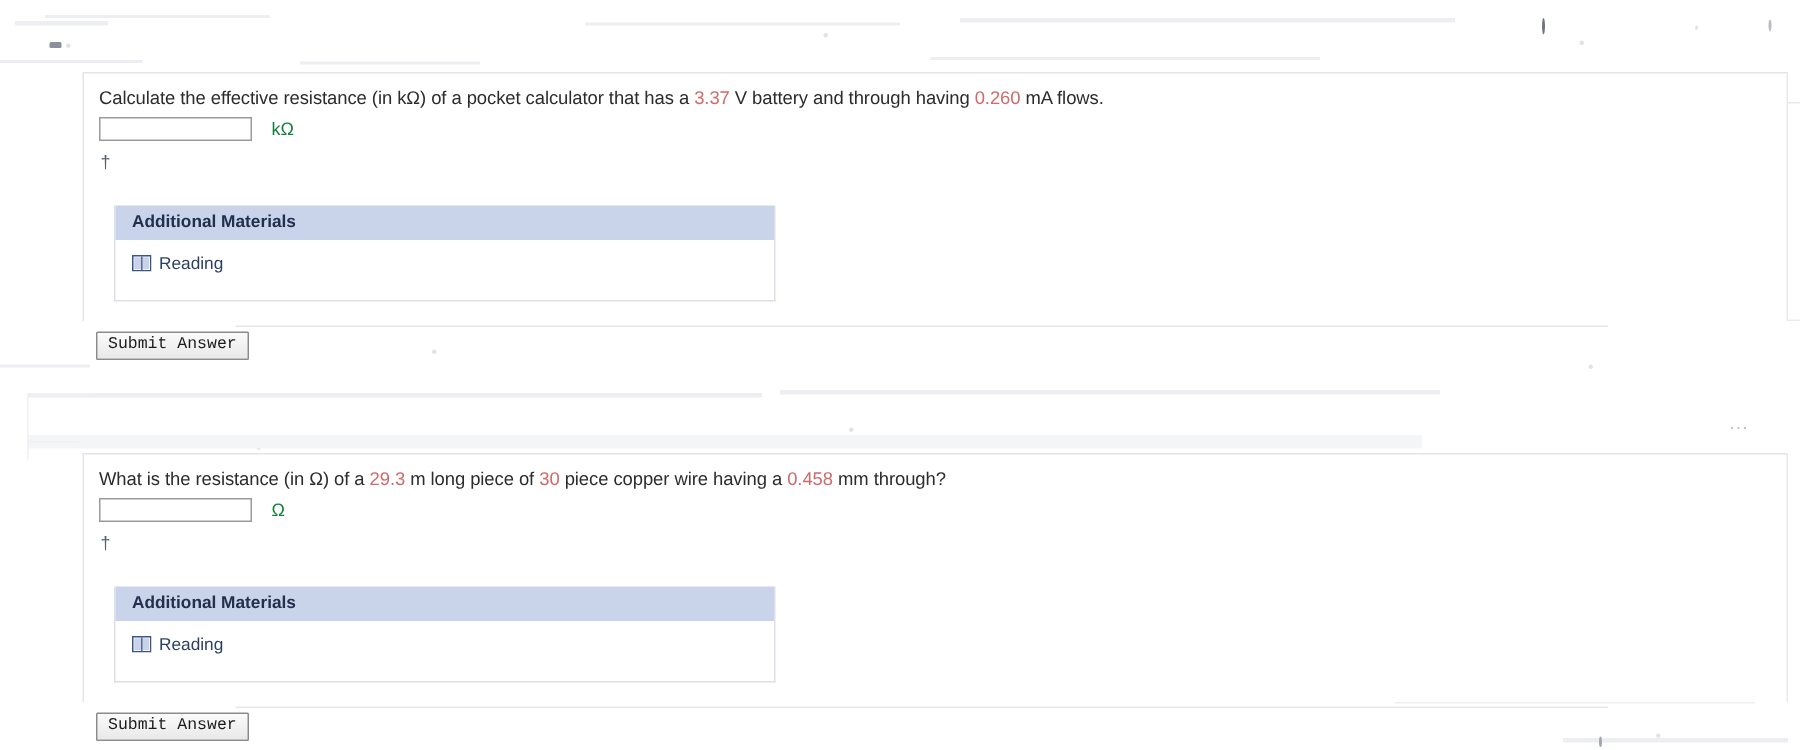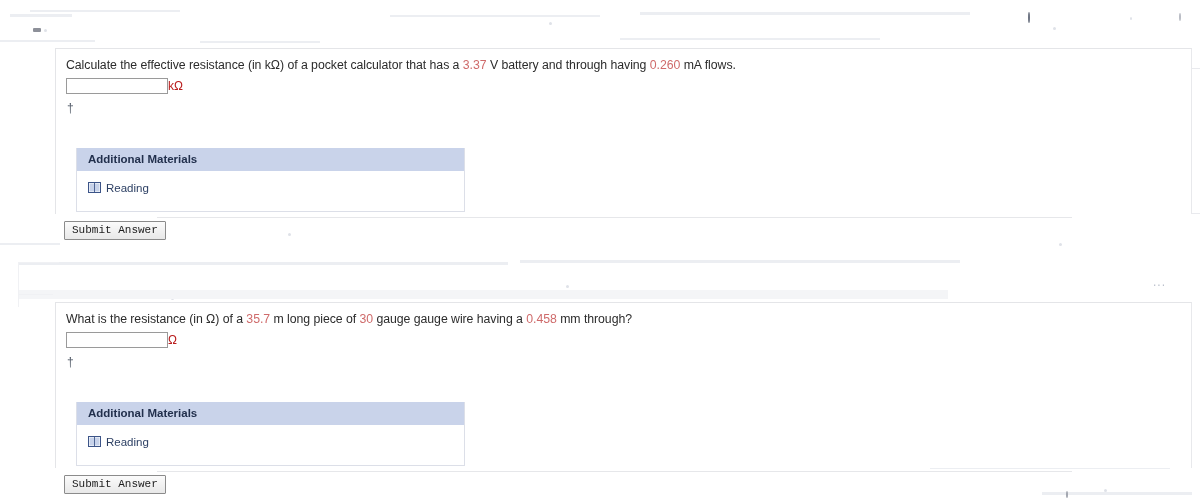--- a/index.html
+++ b/index.html
@@ -78,39 +78,39 @@
     background: #ffffff;
     box-sizing: content-box;
     padding: 0 2px;
     font-family: "Liberation Sans", sans-serif;
     font-size: 11px;
     color: #222;
     outline: none;
   }
   .unit {
     font-size: 12px;
-    color: #b91c1c;
-    margin-left: 0;
+    color: #15803d;
+    margin-left: 13px;
   }
 
   .dagger {
     position: absolute;
     left: 11px;
     top: 53px;
     font-size: 12px;
     color: #555e6b;
     line-height: 1;
   }
 
   
   .materials {
     position: absolute;
     left: 20px;
-    top: 99px;
-    width: 389px;
+    top: 88px;
+    width: 441px;
     border: 1px solid #dcdfe8;
     border-top: none;
     background: #ffffff;
     box-sizing: border-box;
   }
   .materials-header {
     background: #c9d3ea;
     color: #22304d;
     font-size: 11.5px;
     font-weight: bold;
@@ -250,21 +250,21 @@
     </div>
   </div>
 
   <div class="submit-rule"></div>
   <button class="submit-btn">Submit Answer</button>
 </section>
 
 <section class="question-panel" id="q2">
 
   <div class="q-text">
-    <span>What is the resistance (in Ω) of a </span><span class="num">35.7</span><span> m long piece of </span><span class="num">30</span><span> gauge gauge wire having a </span><span class="num">0.458</span><span> mm through?</span>
+    <span>What is the resistance (in Ω) of a </span><span class="num">29.3</span><span> m long piece of </span><span class="num">30</span><span> piece copper wire having a </span><span class="num">0.458</span><span> mm through?</span>
   </div>
 
   <div class="answer-row">
     <input class="answer-input" type="text" placeholder="" style="">
     <span class="unit">Ω</span>
   </div>
 
   <div class="dagger">†</div>
 
   <div class="materials">

